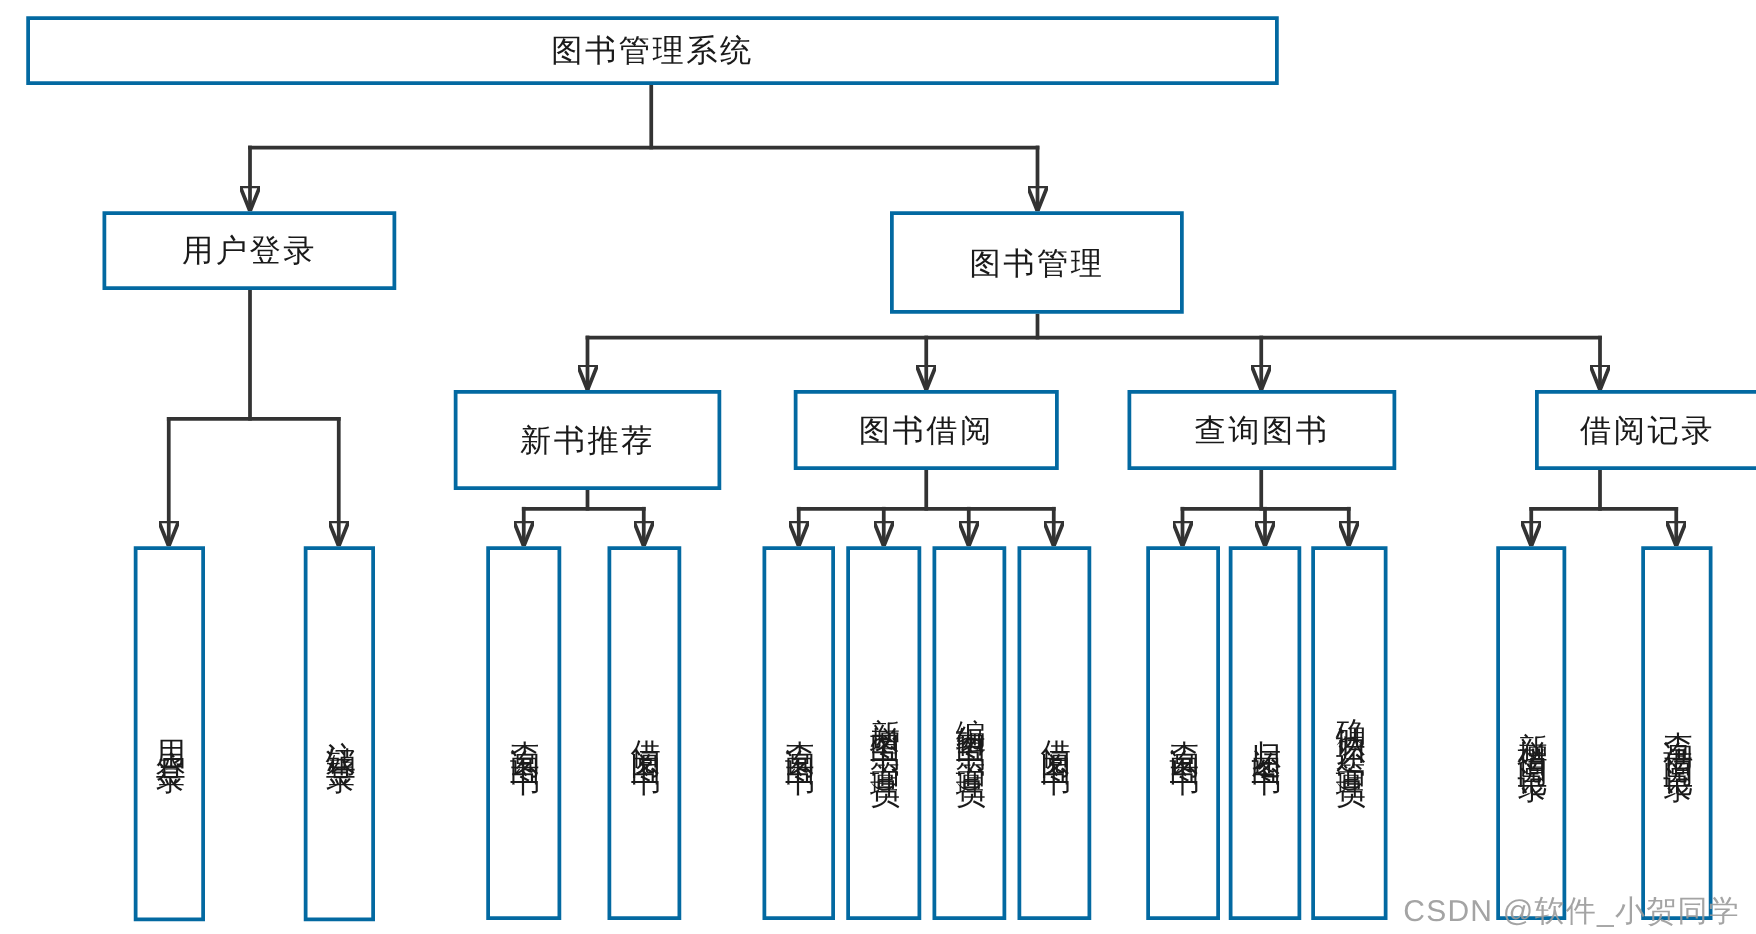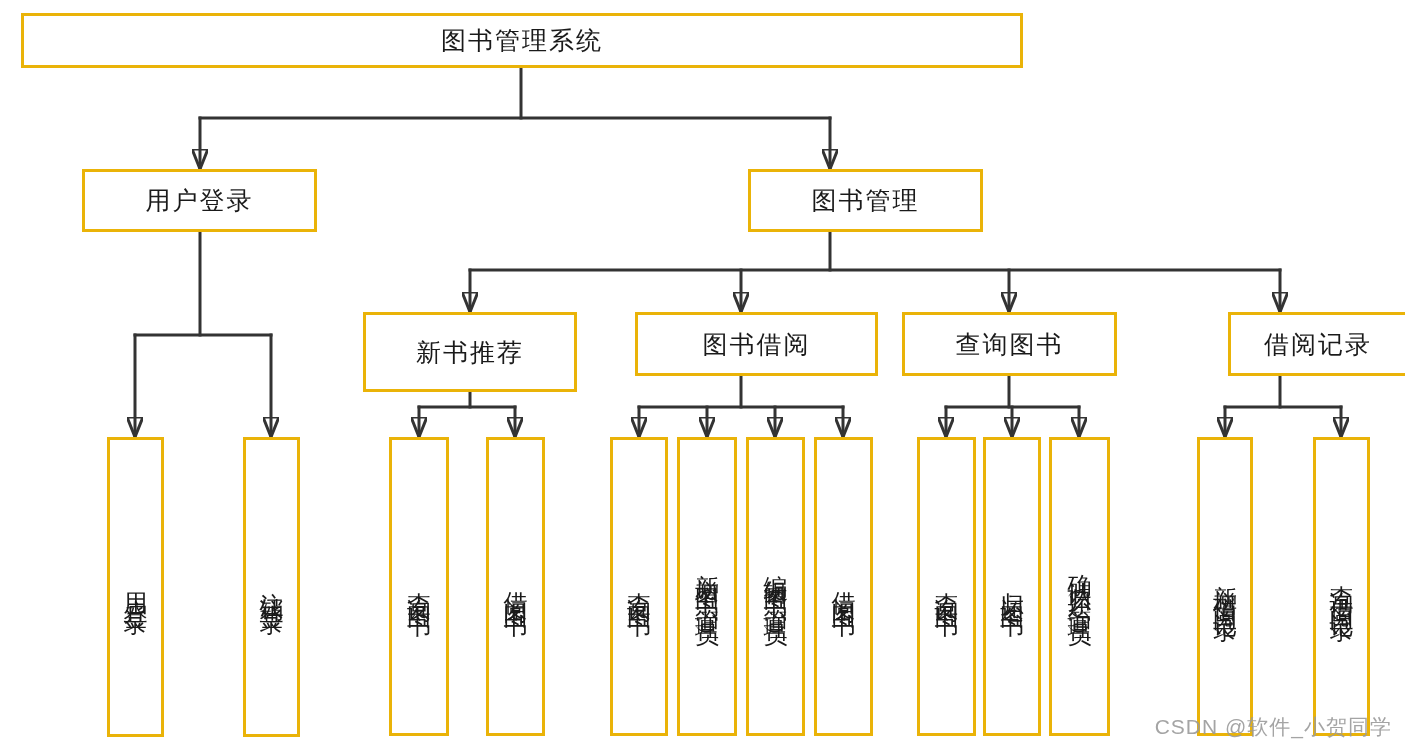--- a/index.html
+++ b/index.html
@@ -6,21 +6,21 @@
   #canvas{
     position:relative;
     width:1405px;height:747px;
     background:#ffffff;
     font-family:"Liberation Sans",sans-serif;
     overflow:hidden;
   }
   .box{
     position:absolute;
     box-sizing:border-box;
-    border:3px solid #eab308;
+    border:3px solid #0369a1;
     background:#ffffff;
     display:flex;
     align-items:center;
     justify-content:center;
     color:#1a1a1a;
   }
   .h-box span{
     font-size:25px;
     letter-spacing:2px;
     white-space:nowrap;
@@ -40,21 +40,21 @@
   #connectors path{
     stroke:#333333;
     stroke-width:3;
     fill:none;
     stroke-linecap:square;
   }
   .watermark{
     position:absolute;
     top:713px;
     right:13px;
-    font-size:21px;
+    font-size:24px;
     color:rgba(154,154,154,0.9);
     letter-spacing:1px;
     white-space:nowrap;
   }
 </style>
 </head>
 <body>
 
 <div id="canvas">
 
@@ -120,28 +120,28 @@
     </g>
   </svg>
 
   <div class="box h-box" style="left:21px;top:13px;width:1002px;height:55px">
     <span>图书管理系统</span>
   </div>
 
   <div class="box h-box" style="left:82px;top:169px;width:235px;height:63px">
     <span>用户登录</span>
   </div>
-  <div class="box h-box" style="left:748px;top:169px;width:235px;height:63px">
+  <div class="box h-box" style="left:712px;top:169px;width:235px;height:82px">
     <span>图书管理</span>
   </div>
 
   <div class="box h-box" style="left:363px;top:312px;width:214px;height:80px">
     <span>新书推荐</span>
   </div>
-  <div class="box h-box" style="left:635px;top:312px;width:243px;height:64px">
+  <div class="box h-box" style="left:635px;top:312px;width:212px;height:64px">
     <span>图书借阅</span>
   </div>
   <div class="box h-box" style="left:902px;top:312px;width:215px;height:64px">
     <span>查询图书</span>
   </div>
   <div class="box h-box" style="left:1228px;top:312px;width:180px;height:64px">
     <span>借阅记录</span>
   </div>
 
   <div class="box v-box" style="left:107px;top:437px;width:57px;height:300px">

